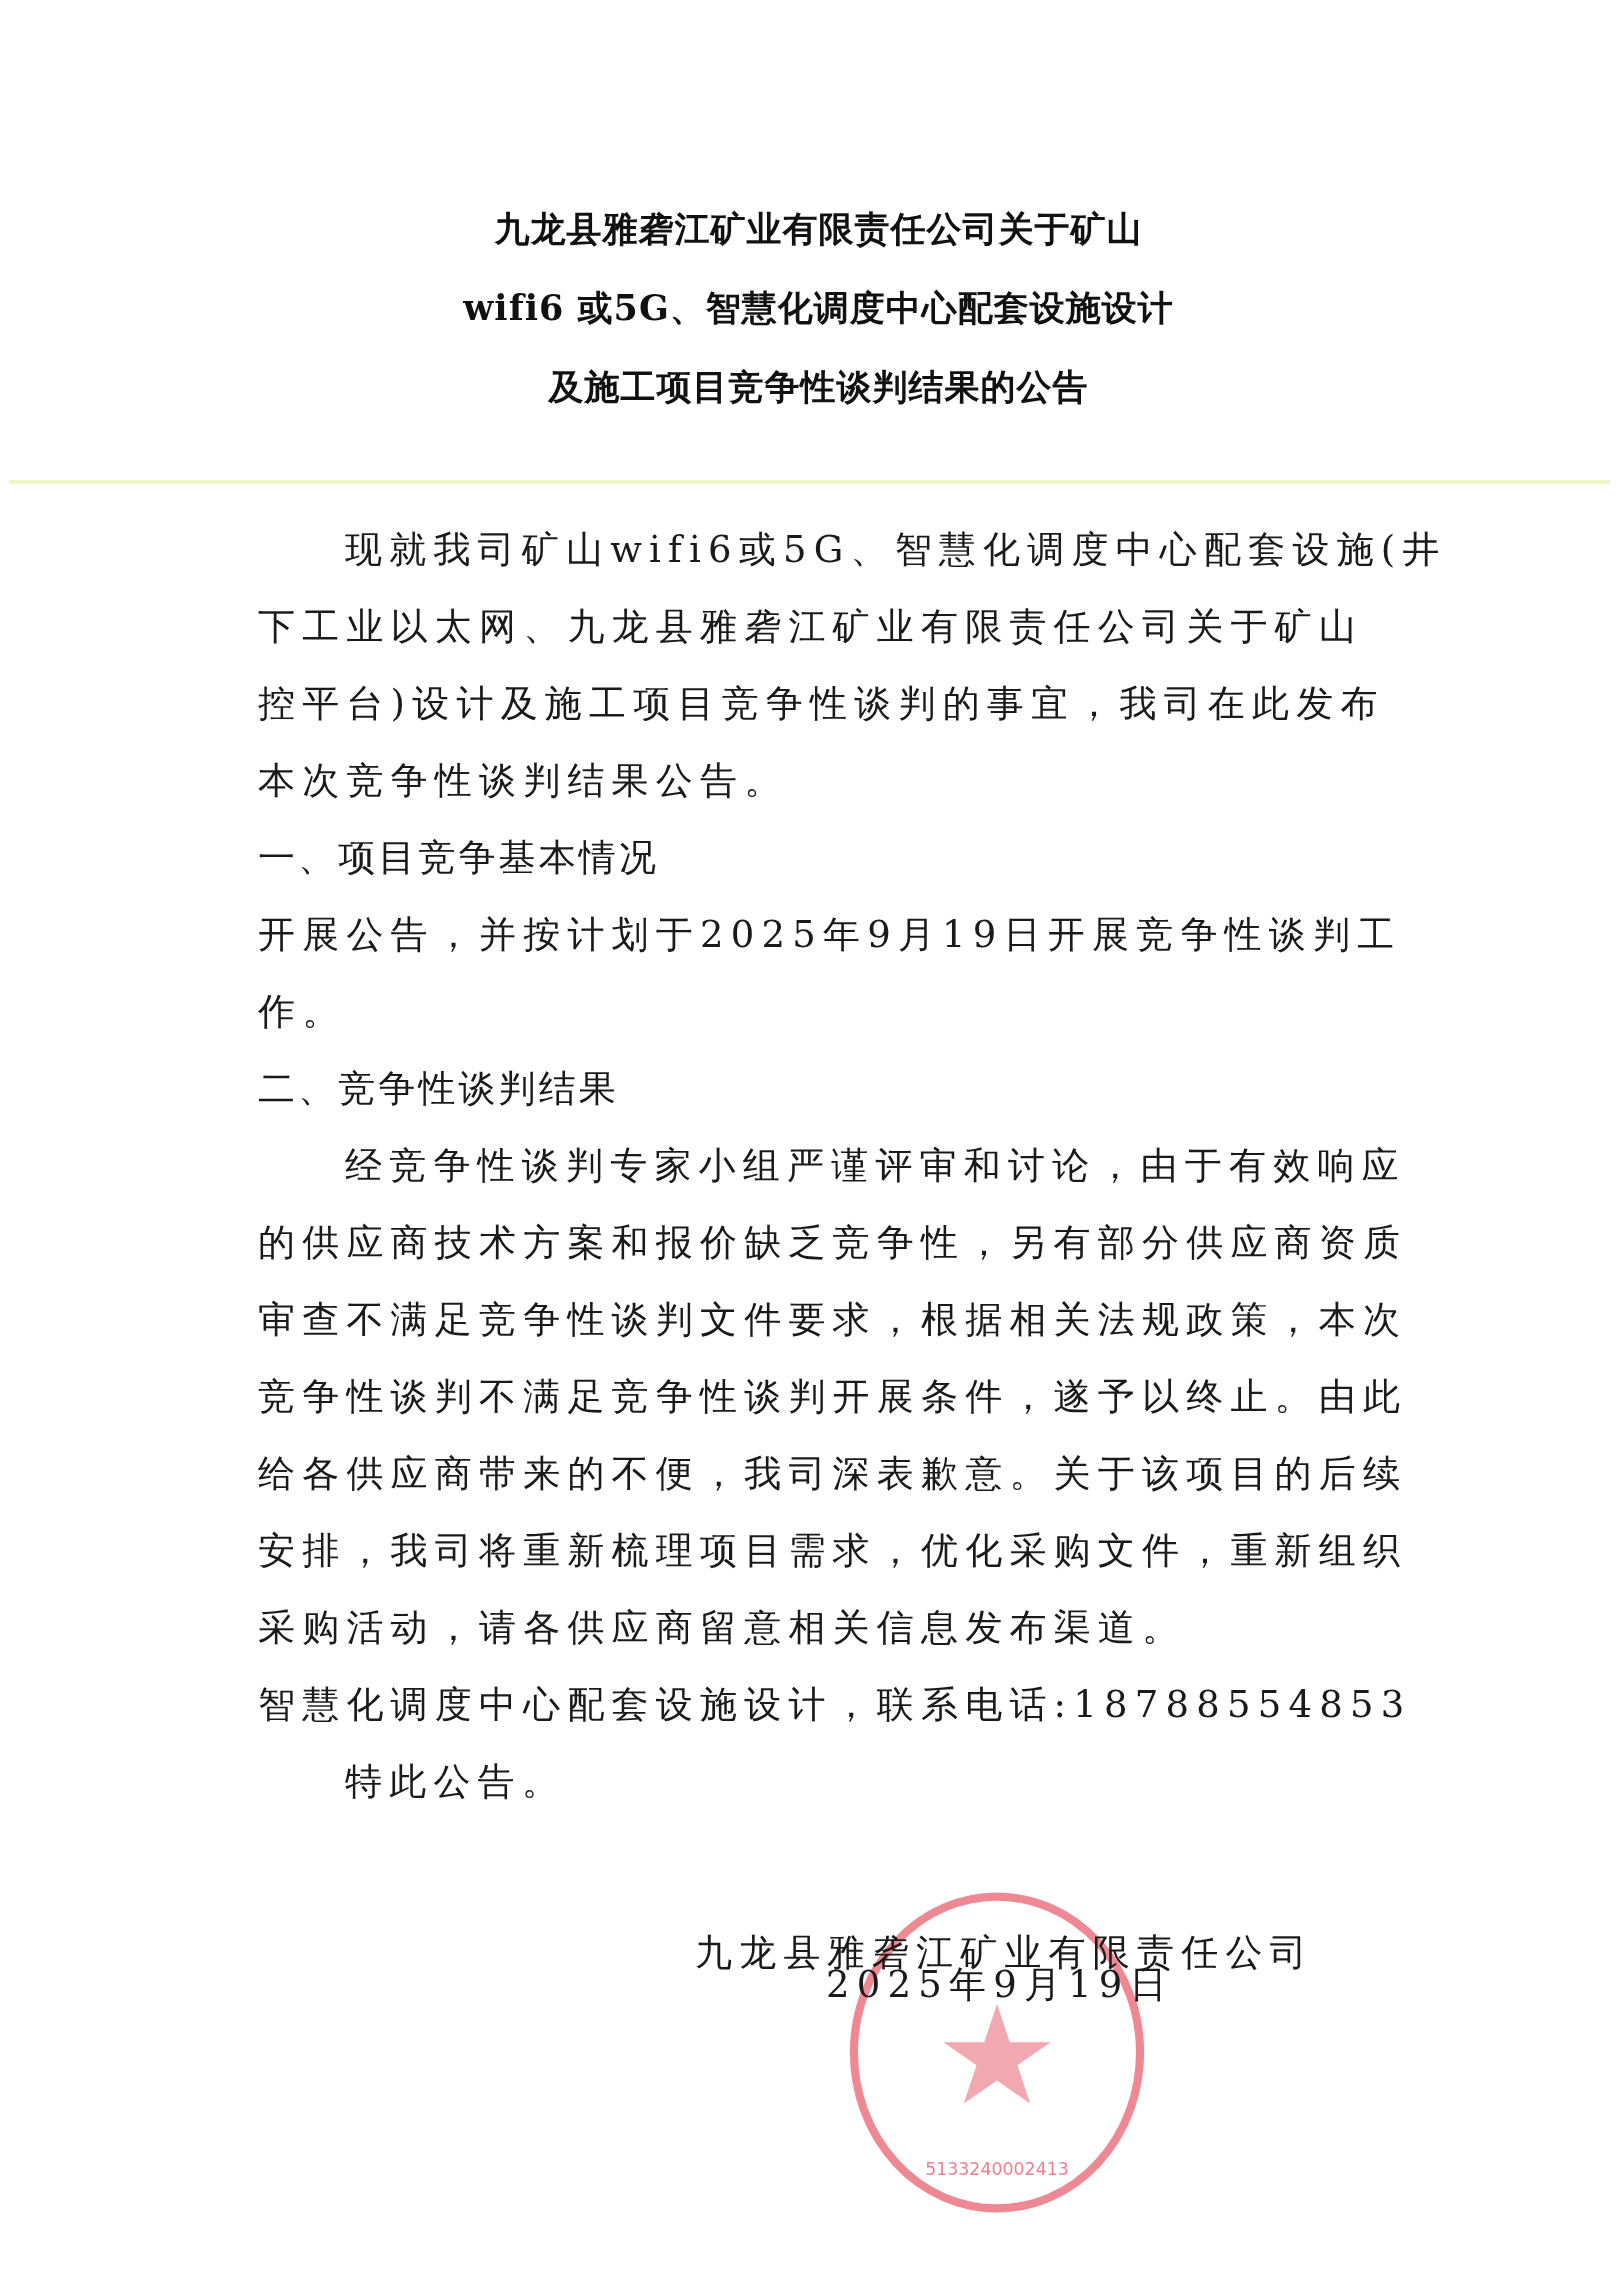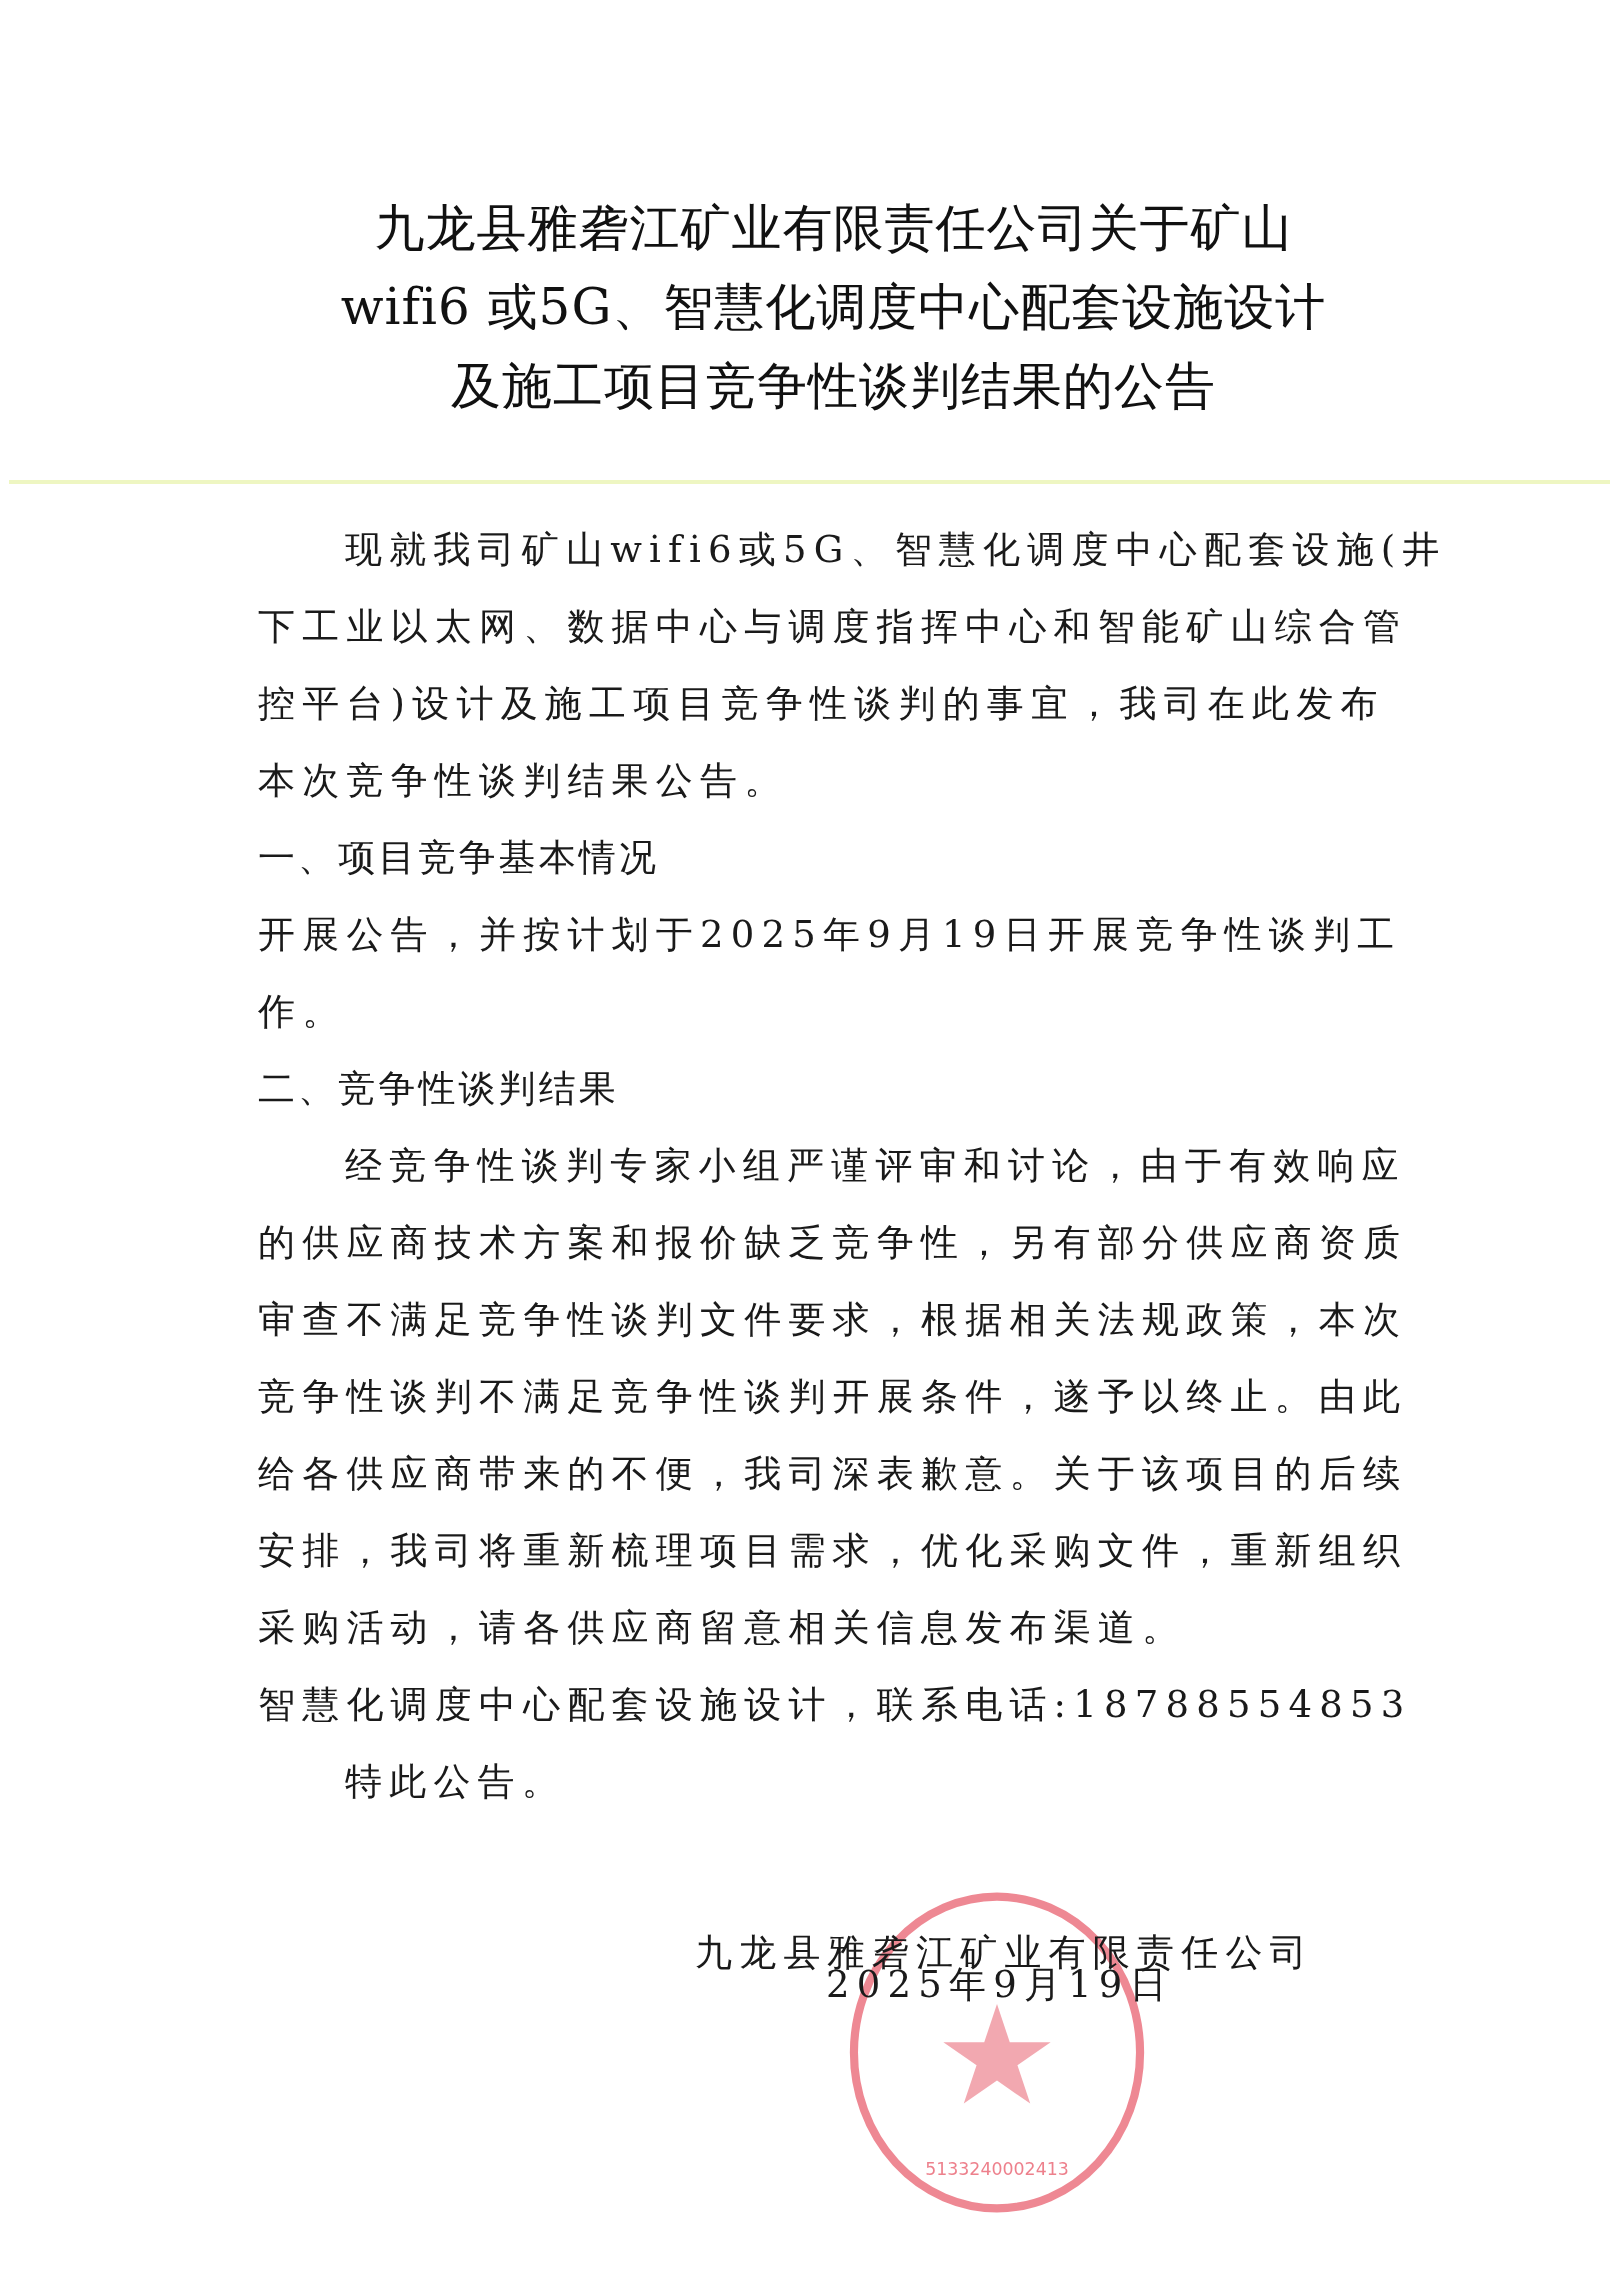--- a/index.html
+++ b/index.html
@@ -1,20 +1,20 @@
 <!DOCTYPE html>
 <html style="font-size:8.2px"><head>
 <meta charset="utf-8">
 <style>
   html, body { margin: 0; padding: 0; background: #ffffff; }
   body { width: 1623px; height: 2295px; position: relative; overflow: hidden;
          font-family: "DejaVu Serif", "Liberation Serif", serif; color: #1a1a1a; }
-  .title { position: absolute; left: 271px; top: 189px; width: 1125px;
-           text-align: center; font-family: "DejaVu Serif", serif; font-weight: normal;
-           font-size: 50px; line-height: 79px; color: #111; letter-spacing: 1px; }
+  .title { position: absolute; left: 256px; top: 189px; width: 1125px;
+           text-align: center; font-family: "DejaVu Serif", serif; font-weight: bold;
+           font-size: 35px; line-height: 79px; color: #111; letter-spacing: 1px; }
   .title div { white-space: nowrap; }
   .divider { position: absolute; left: 9.2px; top: 480px; width: 1601px; height: 3.6px;
              background: #eef6c2; }
   .body { position: absolute; left: 258px; top: 511px; width: 1130px; }
   .line { font-size: 37px; line-height: 77px; white-space: nowrap; letter-spacing: 7.2px; }
   .indent { padding-left: 87px; }
   .heading { font-family: "DejaVu Sans", sans-serif; font-weight: normal; font-size: 37px;
              line-height: 77px; letter-spacing: 3.1px; white-space: nowrap; }
   .sig { position: absolute; font-size: 37px; letter-spacing: 7.2px; white-space: nowrap; }
   .stamp { position: absolute; left: 846px; top: 1889px; width: 302px; height: 327px; }
@@ -25,21 +25,21 @@
 <div class="title">
   <div>九龙县雅砻江矿业有限责任公司关于矿山</div>
   <div>wifi6 或5G、智慧化调度中心配套设施设计</div>
   <div>及施工项目竞争性谈判结果的公告</div>
 </div>
 
 <div class="divider"></div>
 
 <div class="body">
   <div class="line indent">现就我司矿山wifi6或5G、智慧化调度中心配套设施(井</div>
-  <div class="line">下工业以太网、数据中心与调度指挥中心和智能矿山综合管</div>
+  <div class="line">下工业以太网、九龙县雅砻江矿业有限责任公司关于矿山</div>
   <div class="line">控平台)设计及施工项目竞争性谈判的事宜，我司在此发布</div>
   <div class="line">本次竞争性谈判结果公告。</div>
 
   <div class="heading">一、项目竞争基本情况</div>
   <div class="line">开展公告，并按计划于2025年9月19日开展竞争性谈判工</div>
   <div class="line">作。</div>
 
   <div class="heading">二、竞争性谈判结果</div>
   <div class="line indent">经竞争性谈判专家小组严谨评审和讨论，由于有效响应</div>
   <div class="line">的供应商技术方案和报价缺乏竞争性，另有部分供应商资质</div>

